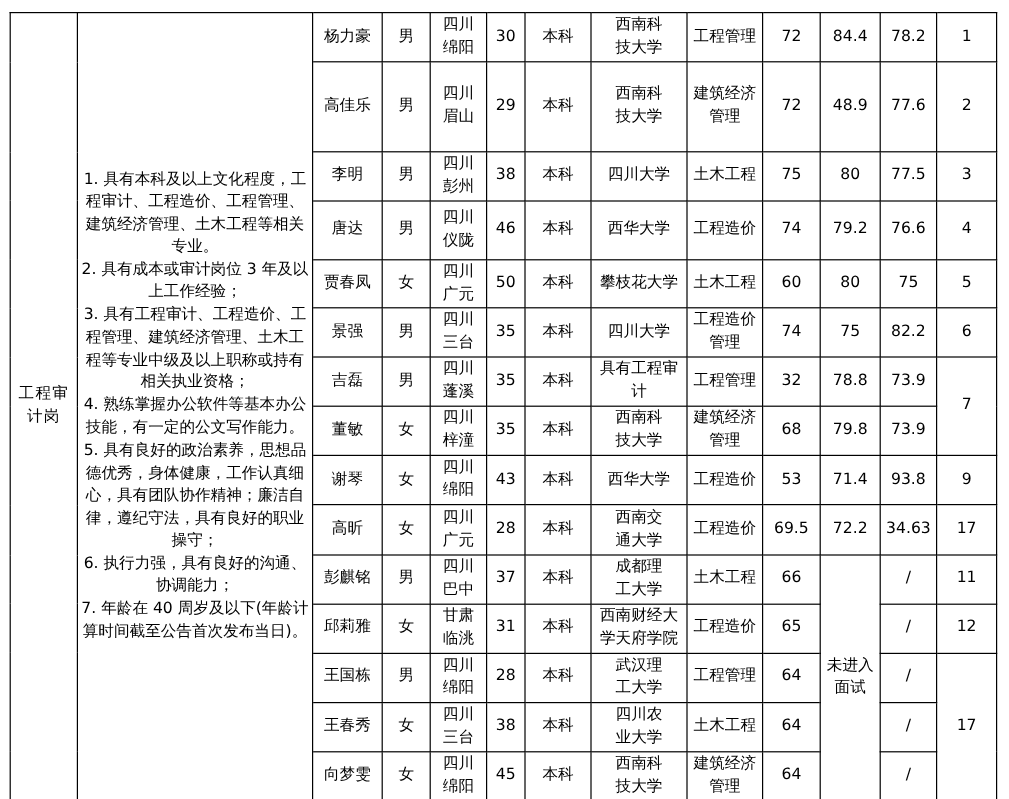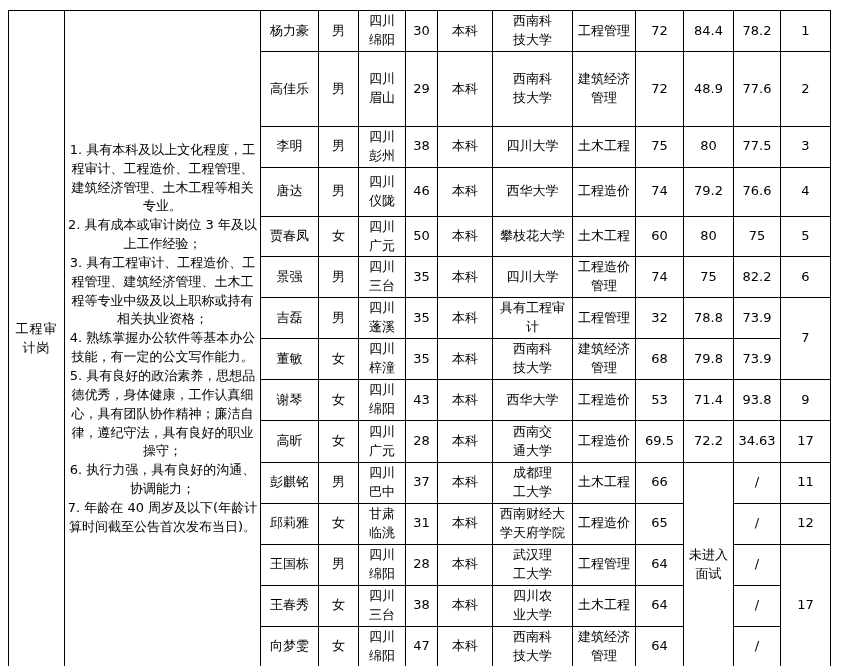--- a/index.html
+++ b/index.html
@@ -282,21 +282,21 @@
 业大学</td>
         <td>土木工程</td>
         <td class="num-cell">64</td>
         <td class="num-cell">/</td>
       </tr>
       <tr style="height:39px">
         <td>向梦雯</td>
         <td>女</td>
         <td>四川
 绵阳</td>
-        <td class="num-cell">47</td>
+        <td class="num-cell">45</td>
         <td>本科</td>
         <td>西南科
 技大学</td>
         <td>建筑经济
 管理</td>
         <td class="num-cell">64</td>
         <td class="num-cell">/</td>
       </tr>
     </tbody>
   </table>

